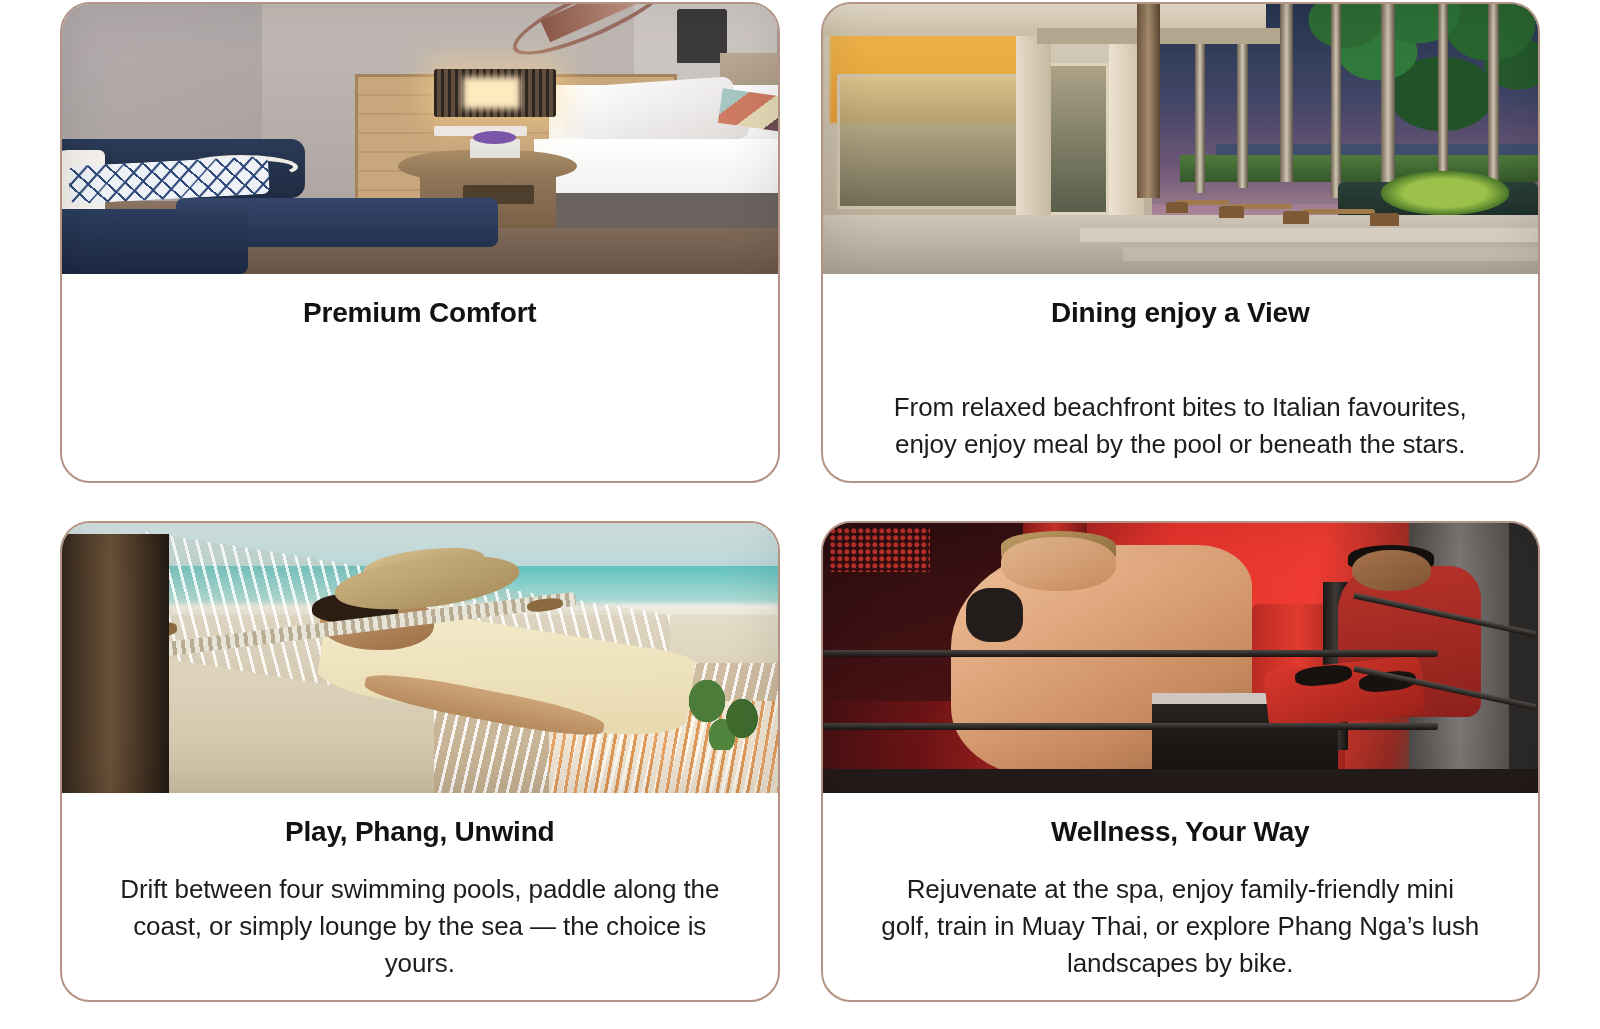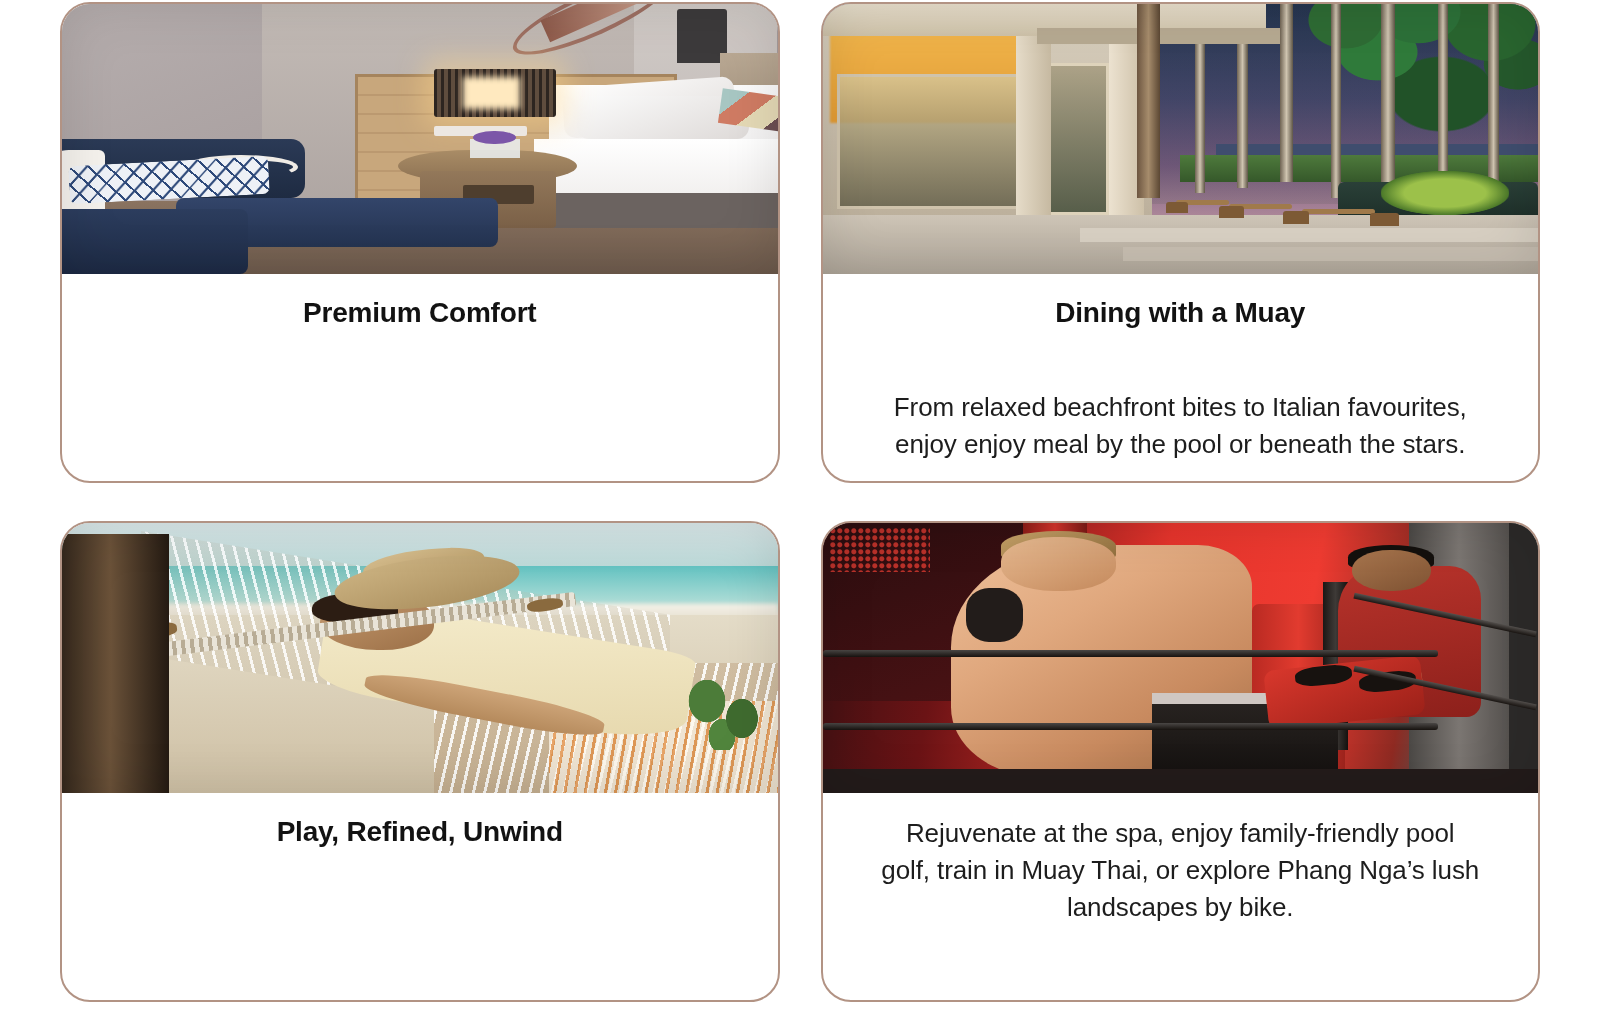--- a/index.html
+++ b/index.html
@@ -327,21 +327,21 @@
           <div class="din-tbl" style="left:56%;top:44%;width:30%;height:11%"></div>
           <div class="din-chr" style="left:0%;top:30%;width:9%;height:22%"></div>
           <div class="din-chr" style="left:22%;top:38%;width:10%;height:24%"></div>
           <div class="din-chr" style="left:48%;top:48%;width:11%;height:26%"></div>
           <div class="din-chr" style="left:84%;top:52%;width:12%;height:28%"></div>
         </div>
         <div class="l vig"></div>
       </div>
     </div>
     <div class="card-body">
-      <div class="card-title">Dining with a Muay</div>
+      <div class="card-title">Dining enjoy a View</div>
       <div class="card-desc">From relaxed beachfront bites to Italian favourites, enjoy enjoy meal by the pool or beneath the stars.</div>
     </div>
   </div>
 
   <div class="card">
     <div class="card-media">
       <div class="art">
         <div class="l ham-sky"></div>
         <div class="l ham-sea"></div>
         <div class="l ham-foam"></div>
@@ -357,21 +357,22 @@
         <div class="l ham-hat"></div>
         <div class="l ham-bar"></div>
         <div class="l ham-knob1"></div>
         <div class="l ham-knob2"></div>
         <div class="l ham-tree"></div>
         <div class="l ham-plant"></div>
         <div class="l vig"></div>
       </div>
     </div>
     <div class="card-body">
-      <div class="card-title">Play, Refined, Unwind</div>
+      <div class="card-title">Play, Phang, Unwind</div>
+      <div class="card-desc">Drift between four swimming pools, paddle along the coast, or simply lounge by the sea — the choice is yours.</div>
     </div>
   </div>
 
   <div class="card">
     <div class="card-media">
       <div class="art">
         <div class="l gym-wall"></div>
         <div class="l gym-dark"></div>
         <div class="l gym-speck"></div>
         <div class="l gym-bag"></div>
@@ -396,17 +397,18 @@
         <div class="l gym-padblk2"></div>
         <div class="l gym-rope1"></div>
         <div class="l gym-rope2"></div>
         <div class="l gym-ropeA"></div>
         <div class="l gym-ropeB"></div>
         <div class="l gym-floor"></div>
         <div class="l vig"></div>
       </div>
     </div>
     <div class="card-body">
-      <div class="card-desc">Rejuvenate at the spa, enjoy family-friendly pool golf, train in Muay Thai, or explore Phang Nga’s lush landscapes by bike.</div>
+      <div class="card-title">Wellness, Your Way</div>
+      <div class="card-desc">Rejuvenate at the spa, enjoy family-friendly mini golf, train in Muay Thai, or explore Phang Nga’s lush landscapes by bike.</div>
     </div>
   </div>
 
 </div>
 
 </body></html>

